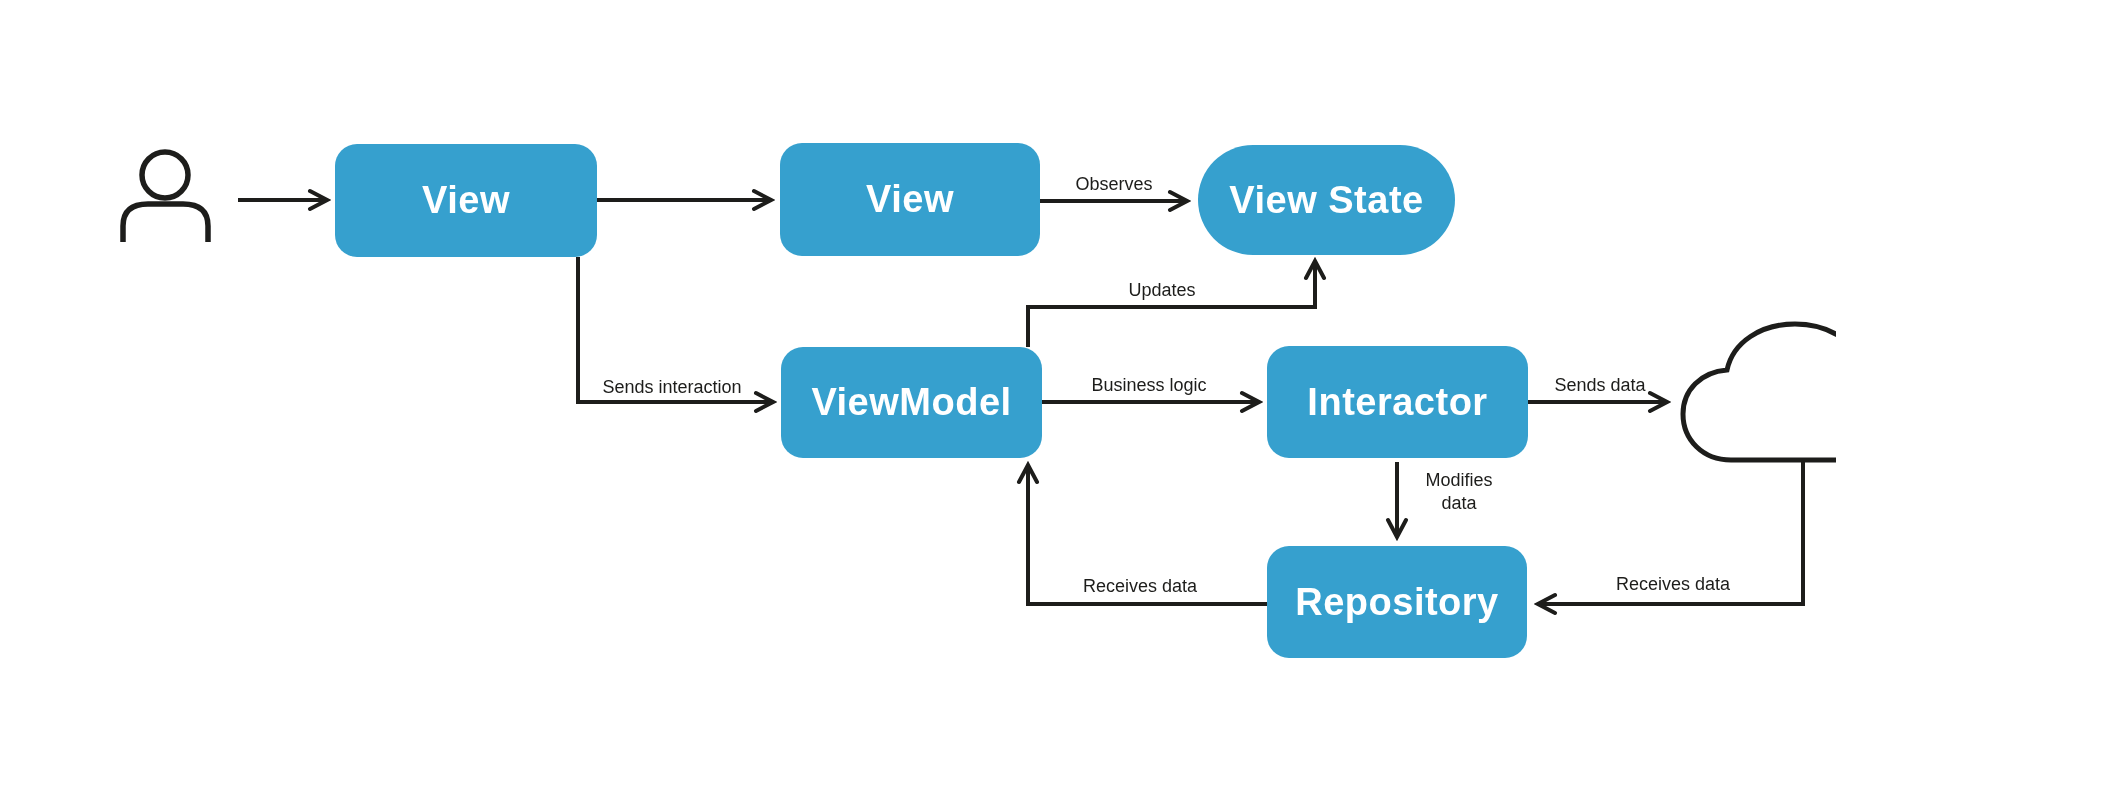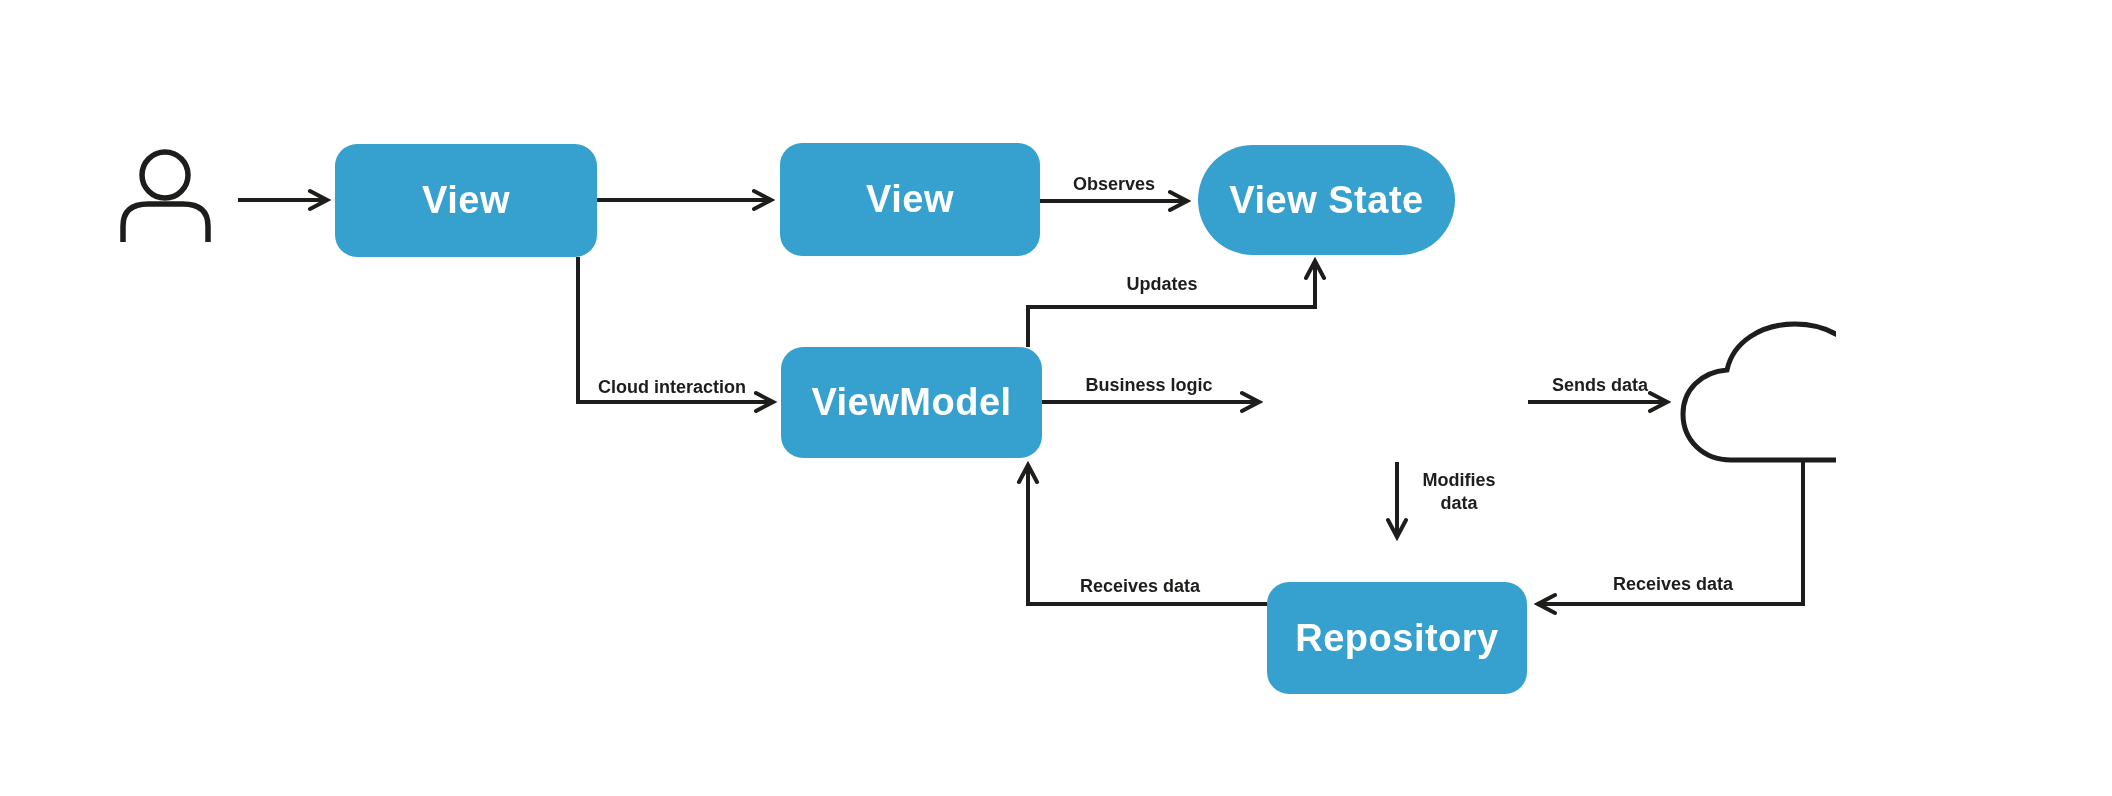--- a/index.html
+++ b/index.html
@@ -36,21 +36,21 @@
   .cloud-label{
     position:absolute;
     display:flex;align-items:center;justify-content:center;
     color:var(--c-label);
     font-size:40px;font-weight:400;letter-spacing:1px;
   }
   .edge-label{
     position:absolute;
     transform:translate(-50%,-50%);
     color:var(--c-label);
-    font-size:18px;font-weight:700;
+    font-size:18px;font-weight:400;
     white-space:nowrap;
     line-height:1.25;
   }
   .edge-label.block{
     transform:none;white-space:normal;width:92px;text-align:center;
   }
 </style>
 </head>
 <body>
 
@@ -100,31 +100,34 @@
   </div>
 
   <div class="node stadium" style="left:1198px;top:145px;width:257px;height:110px;">
     <span>View State</span>
   </div>
 
   <div class="node" style="left:781px;top:347px;width:261px;height:111px;">
     <span>ViewModel</span>
   </div>
 
+  <div class="node" style="left:1267px;top:346px;width:261px;height:112px;">
+    <span>Interactor</span>
+  </div>
 
-  <div class="node" style="left:1267px;top:546px;width:260px;height:112px;margin-top:36px;">
+  <div class="node" style="left:1267px;top:546px;width:260px;height:112px;">
     <span>Repository</span>
   </div>
 
 
   <div class="edge-label" style="left:1114px;top:184px;">Observes</div>
 
-  <div class="edge-label" style="left:1162px;top:284px;">Updates</div>
+  <div class="edge-label" style="left:1162px;top:290px;">Updates</div>
 
-  <div class="edge-label" style="left:672px;top:387px;">Cloud interaction</div>
+  <div class="edge-label" style="left:672px;top:387px;">Sends interaction</div>
 
   <div class="edge-label" style="left:1149px;top:385px;">Business logic</div>
 
   <div class="edge-label" style="left:1600px;top:385px;">Sends data</div>
 
   <div class="edge-label block" style="left:1413px;top:469px;">Modifies data</div>
 
   <div class="edge-label" style="left:1140px;top:586px;">Receives data</div>
 
   <div class="edge-label" style="left:1673px;top:584px;">Receives data</div>

